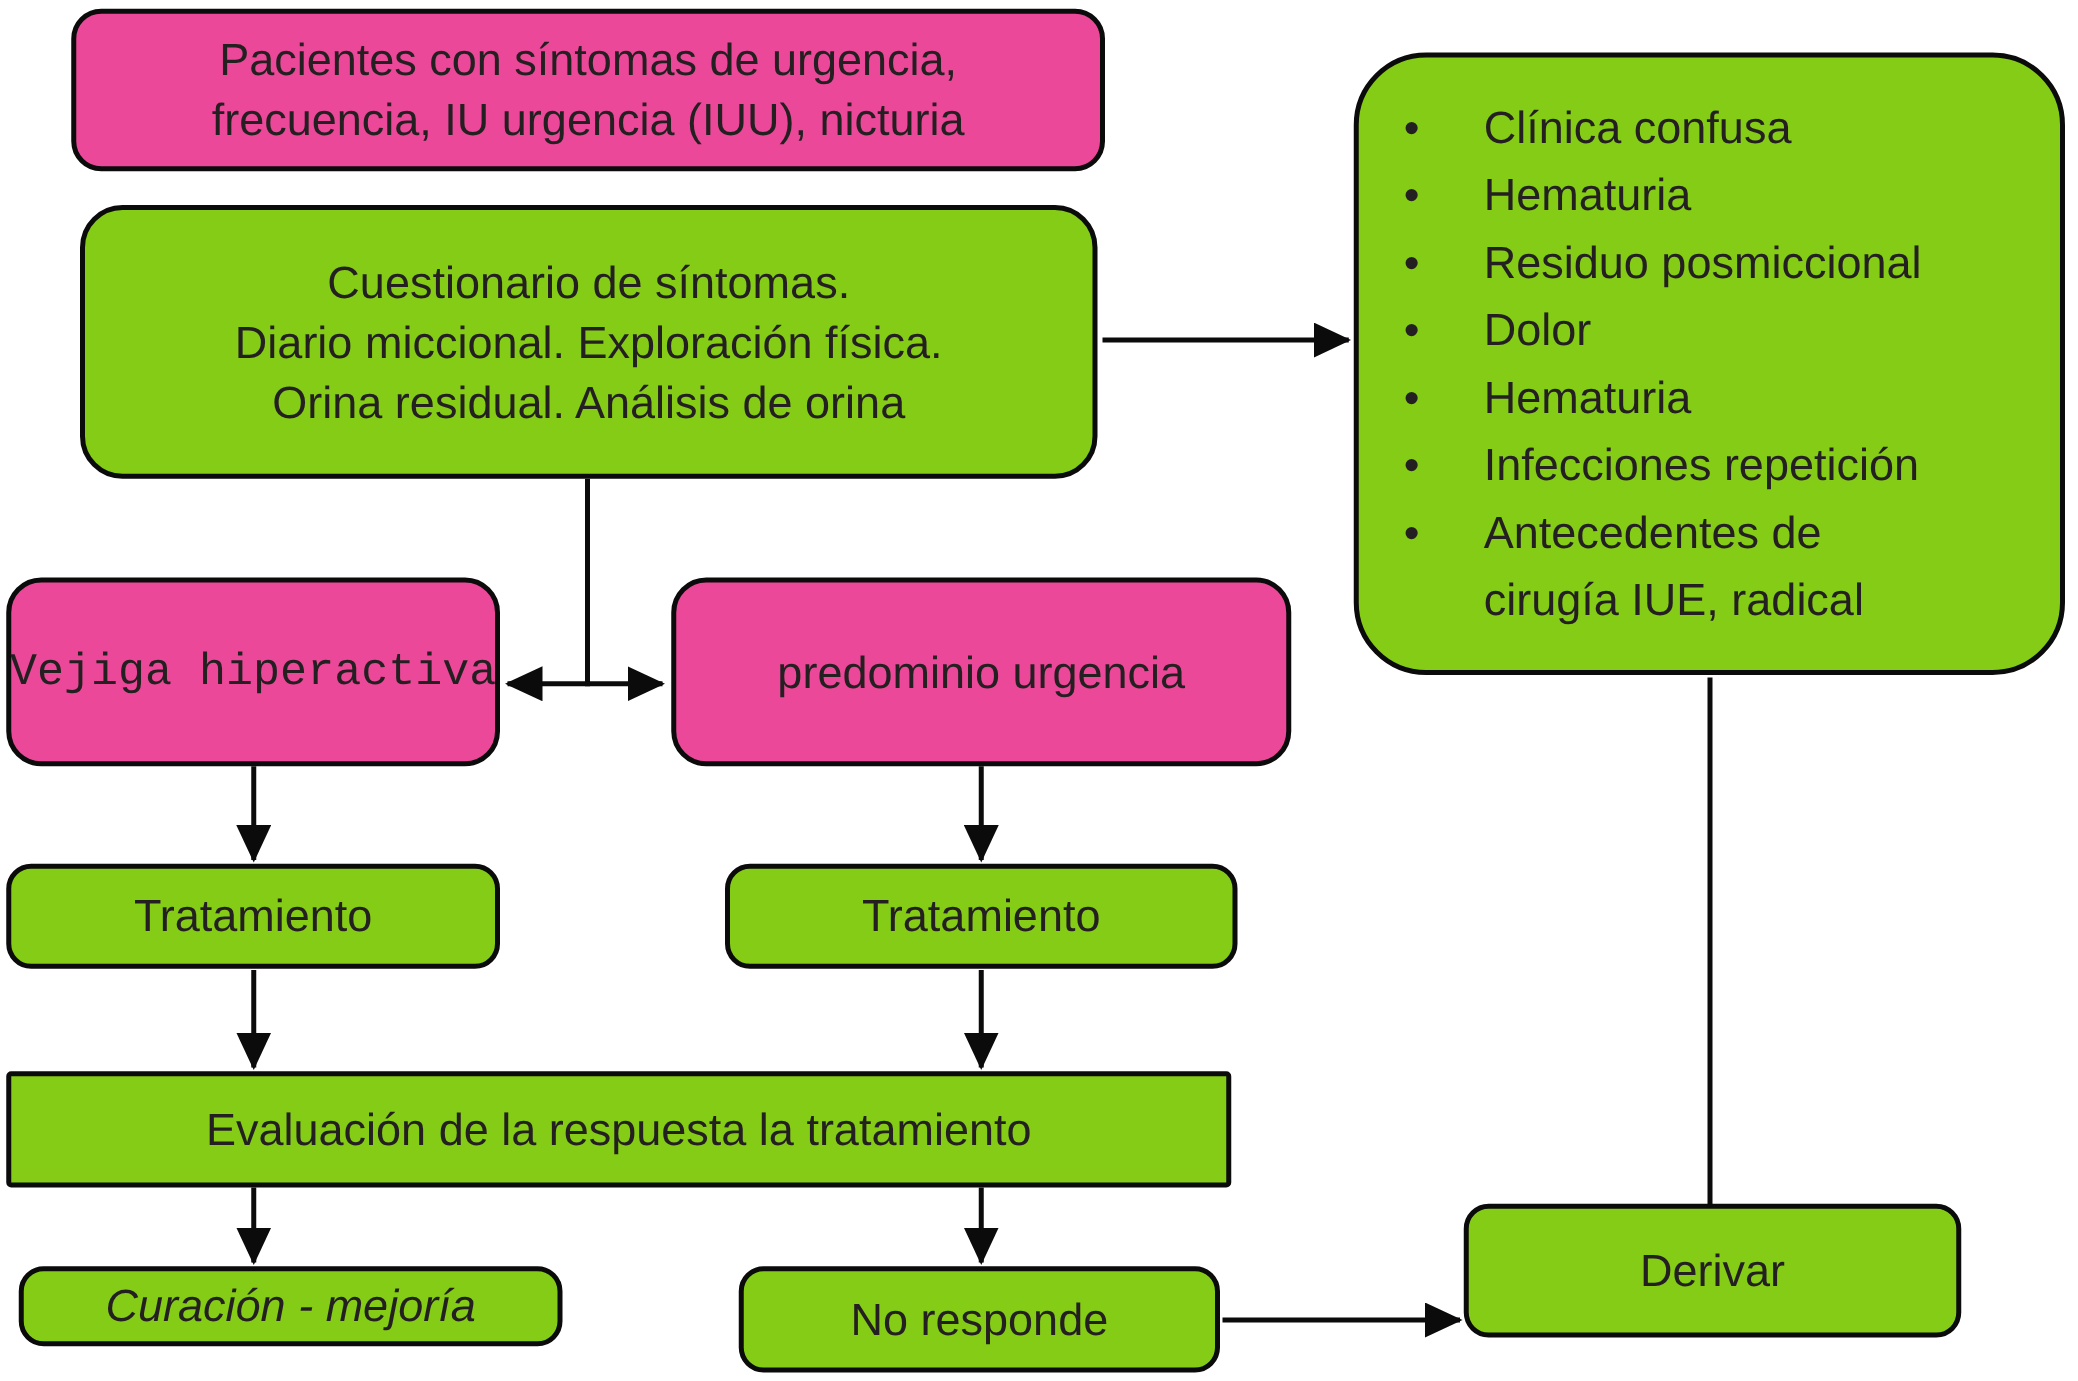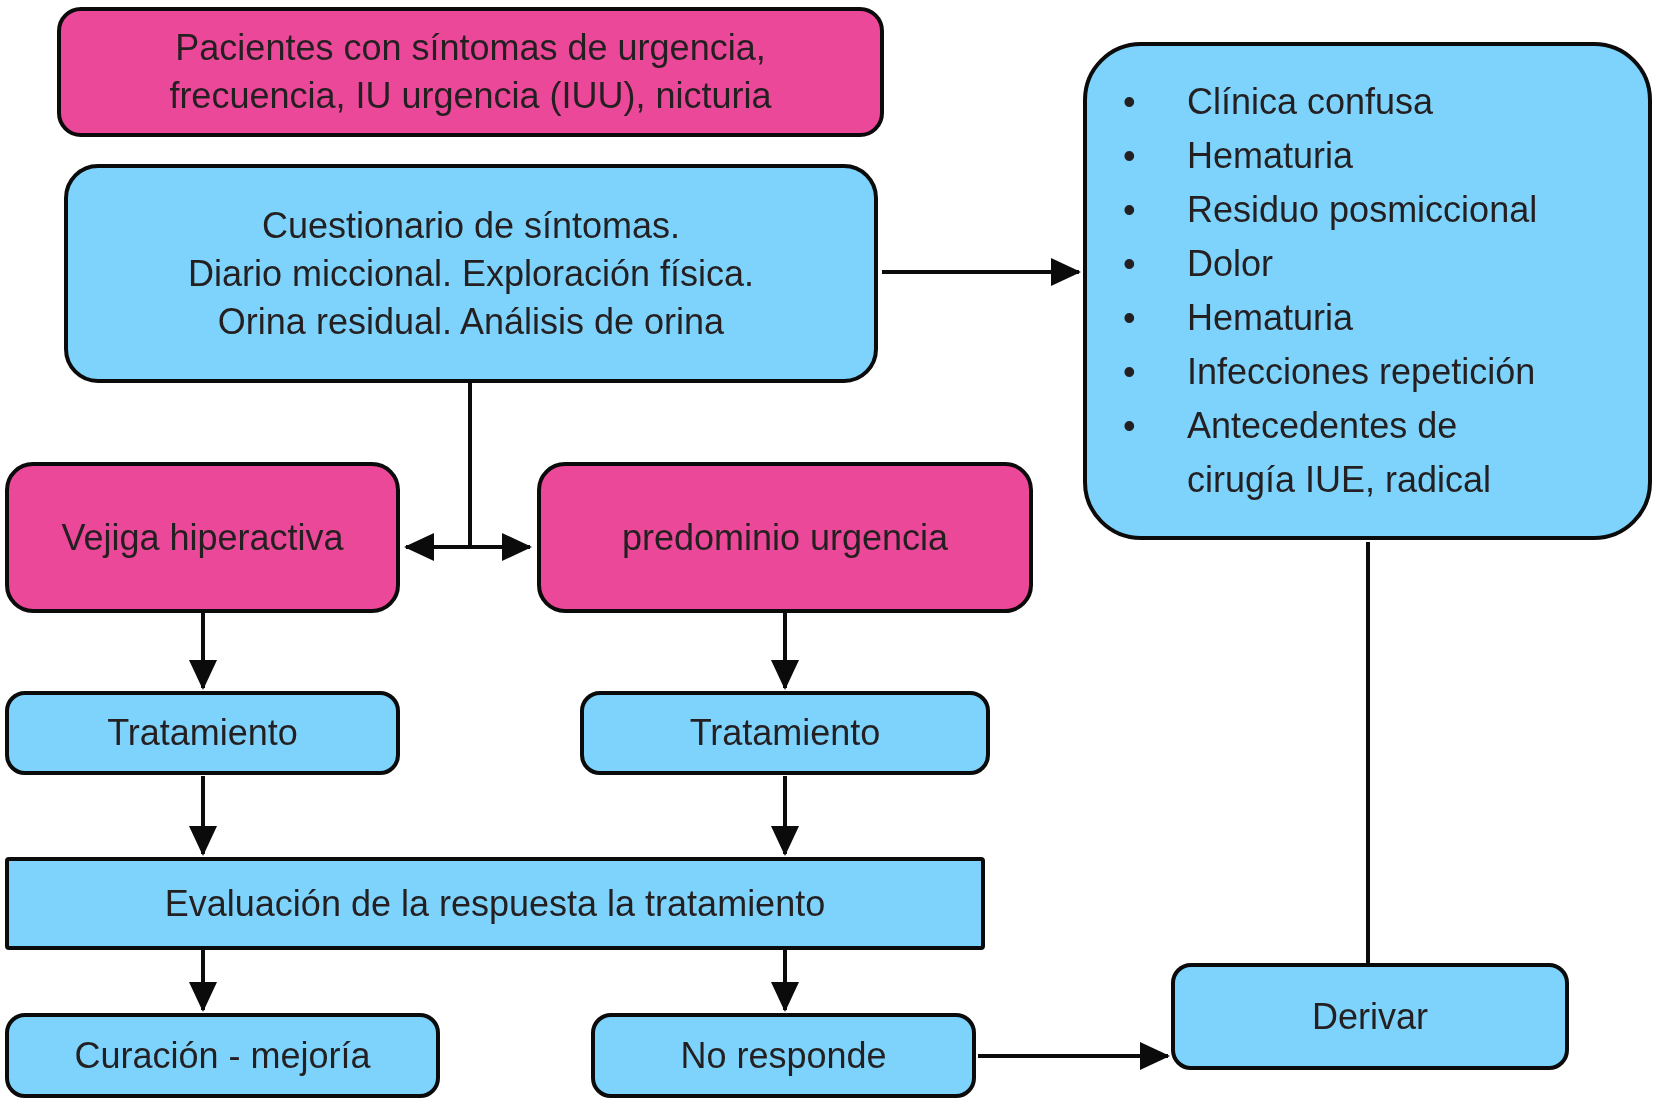--- a/index.html
+++ b/index.html
@@ -6,33 +6,33 @@
   body{width:1662px;height:1105px;}
   .stage{
     position:relative;width:1662px;height:1105px;background:#ffffff;
     font-family:"Liberation Sans",sans-serif;color:#241f20;overflow:hidden;
   }
   .connectors{position:absolute;left:0;top:0;width:1662px;height:1105px;}
   .connectors path{stroke:#0b0b0b;stroke-width:4;fill:none;}
   .box{
     position:absolute;box-sizing:border-box;border:4px solid #0b0b0b;
     display:flex;flex-direction:column;justify-content:center;align-items:center;
-    text-align:center;font-size:36px;line-height:48px;background:#7dd3fc;
+    text-align:center;font-size:36px;line-height:48px;background:#84cc16;
   }
   .pink{background:#ec4899;}
   .ln{white-space:nowrap;}
   .b-patient {left:57px;  top:7px;    width:827px; height:130px; border-radius:24px;}
   .b-quest   {left:64px;  top:164px;  width:814px; height:219px; border-radius:34px;}
   .b-referral{left:1083px;top:42px;   width:569px; height:498px; border-radius:58px;align-items:stretch;text-align:left;}
-  .b-vejiga  {left:5px;   top:462px;  width:395px; height:151px; border-radius:28px;}
+  .b-vejiga  {left:5px;   top:462px;  width:395px; height:151px; border-radius:28px;font-family:Liberation Mono, monospace;}
   .b-mixta   {left:537px; top:462px;  width:496px; height:151px; border-radius:28px;}
   .b-trat1   {left:5px;   top:691px;  width:395px; height:84px;  border-radius:20px;}
   .b-trat2   {left:580px; top:691px;  width:410px; height:84px;  border-radius:20px;}
   .b-eval    {left:5px;   top:857px;  width:980px; height:93px;  border-radius:4px;}
-  .b-cura    {left:5px;   top:1013px; width:435px; height:85px;  border-radius:20px;}
+  .b-cura    {left:15px;   top:1013px; width:435px; height:64px;  border-radius:20px;font-style:italic;}
   .b-nores   {left:591px; top:1013px; width:385px; height:85px;  border-radius:20px;}
   .b-deriv   {left:1171px;top:963px; width:398px; height:107px;  border-radius:20px;}
   ul.bullets{margin:0;padding:0 36px 0 36px;list-style:none;}
   ul.bullets li{
     position:relative;padding-left:64px;line-height:54px;font-size:36px;
   }
   ul.bullets li::before{
     content:"\2022";position:absolute;left:0;top:0;line-height:54px;
   }
   ul.bullets li:last-child{max-width:370px;}

